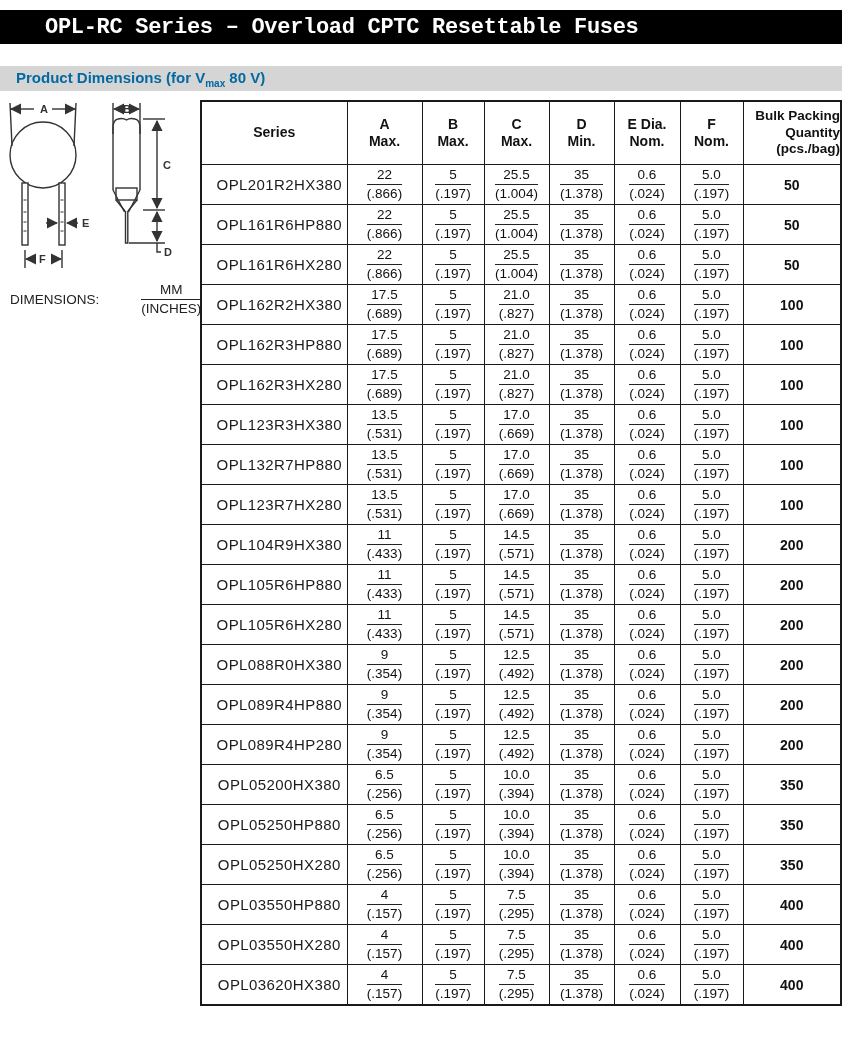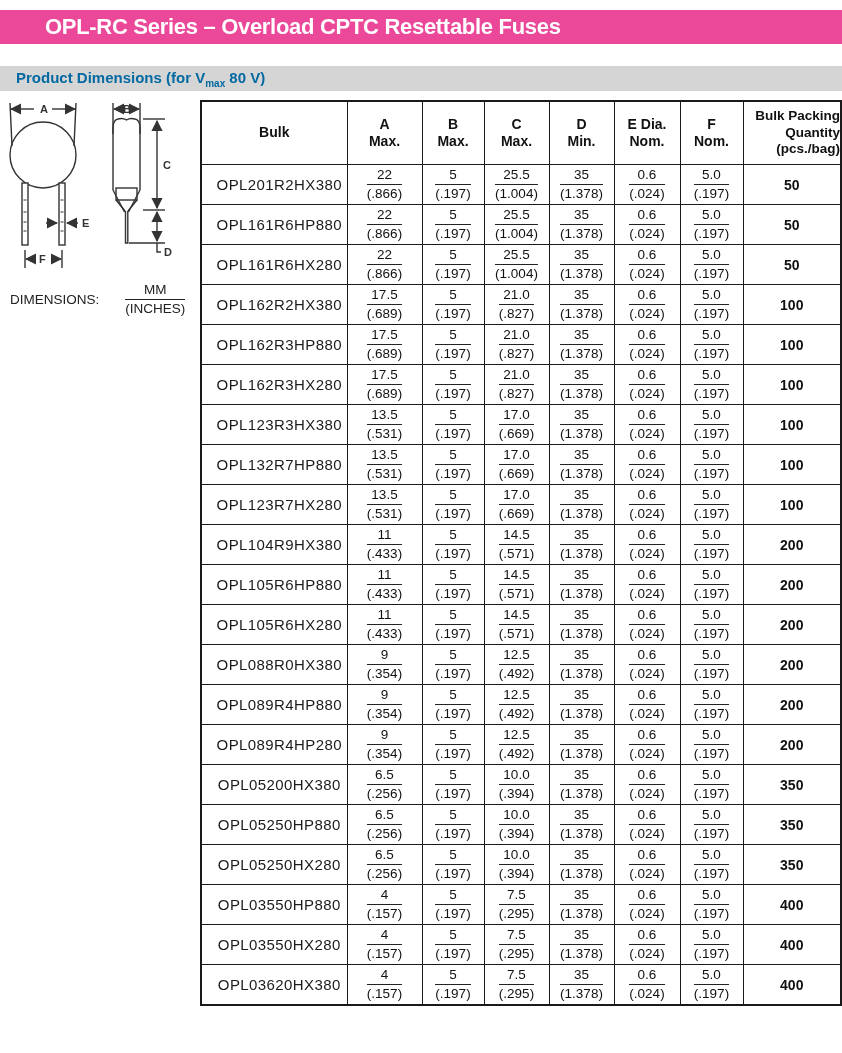--- a/index.html
+++ b/index.html
@@ -4,21 +4,21 @@
 <style>
   html,body { margin:0; padding:0; background:#ffffff; }
   body {
     width:842px; height:1053px; position:relative; overflow:hidden;
     font-family:"Liberation Sans", sans-serif; color:#111;
   }
 
   
   .title-bar {
     position:absolute; left:0; top:10px; width:842px; height:34px;
-    background:#ec4899; display:flex; align-items:center;
+    background:#000000; display:flex; align-items:center;font-family:Liberation Mono, monospace;
   }
   .title-bar h1 {
     margin:0; padding-left:45px; font-size:22px; font-weight:bold;
     color:#ffffff; letter-spacing:-0.3px; white-space:nowrap;
   }
 
   
   .section-bar {
     position:absolute; left:0; top:66px; width:842px; height:25px;
     background:#d5d5d5; display:flex; align-items:center;
@@ -29,21 +29,21 @@
 
   
   .diagram { position:absolute; left:5px; top:100px; width:195px; }
   .diagram svg { display:block; }
   .diagram svg text {
     font-family:"Liberation Sans", sans-serif; font-weight:bold;
     font-size:11px; fill:#333;
   }
   .dims-note {
     margin-top:10px; padding-left:5px; display:flex; align-items:center;
-    gap:26px; font-size:13.5px; color:#222;
+    gap:42px; font-size:13.5px; color:#222;
   }
 
   
   .frac { display:inline-block; text-align:center; vertical-align:middle; line-height:1.15; }
   .frac .top { display:block; border-bottom:1.5px solid #222; padding:0 2px 1px; }
   .frac .bot { display:block; padding-top:1px; }
 
   
   table.dim-table {
     position:absolute; left:200px; top:100px; width:640px;
@@ -163,21 +163,21 @@
     <col style="width:75px">
     <col style="width:62px">
     <col style="width:65px">
     <col style="width:65px">
     <col style="width:66px">
     <col style="width:63px">
     <col style="width:98px">
   </colgroup>
   <thead>
     <tr>
-      <th>Bulk</th>
+      <th>Series</th>
       <th><span>A</span><br><span>Max.</span></th>
       <th><span>B</span><br><span>Max.</span></th>
       <th><span>C</span><br><span>Max.</span></th>
       <th><span>D</span><br><span>Min.</span></th>
       <th><span>E Dia.</span><br><span>Nom.</span></th>
       <th><span>F</span><br><span>Nom.</span></th>
       <th class="bulk-h"><span>Bulk Packing</span><br><span>Quantity</span><br><span>(pcs./bag)</span></th>
     </tr>
   </thead>
   <tbody id="tbody">

